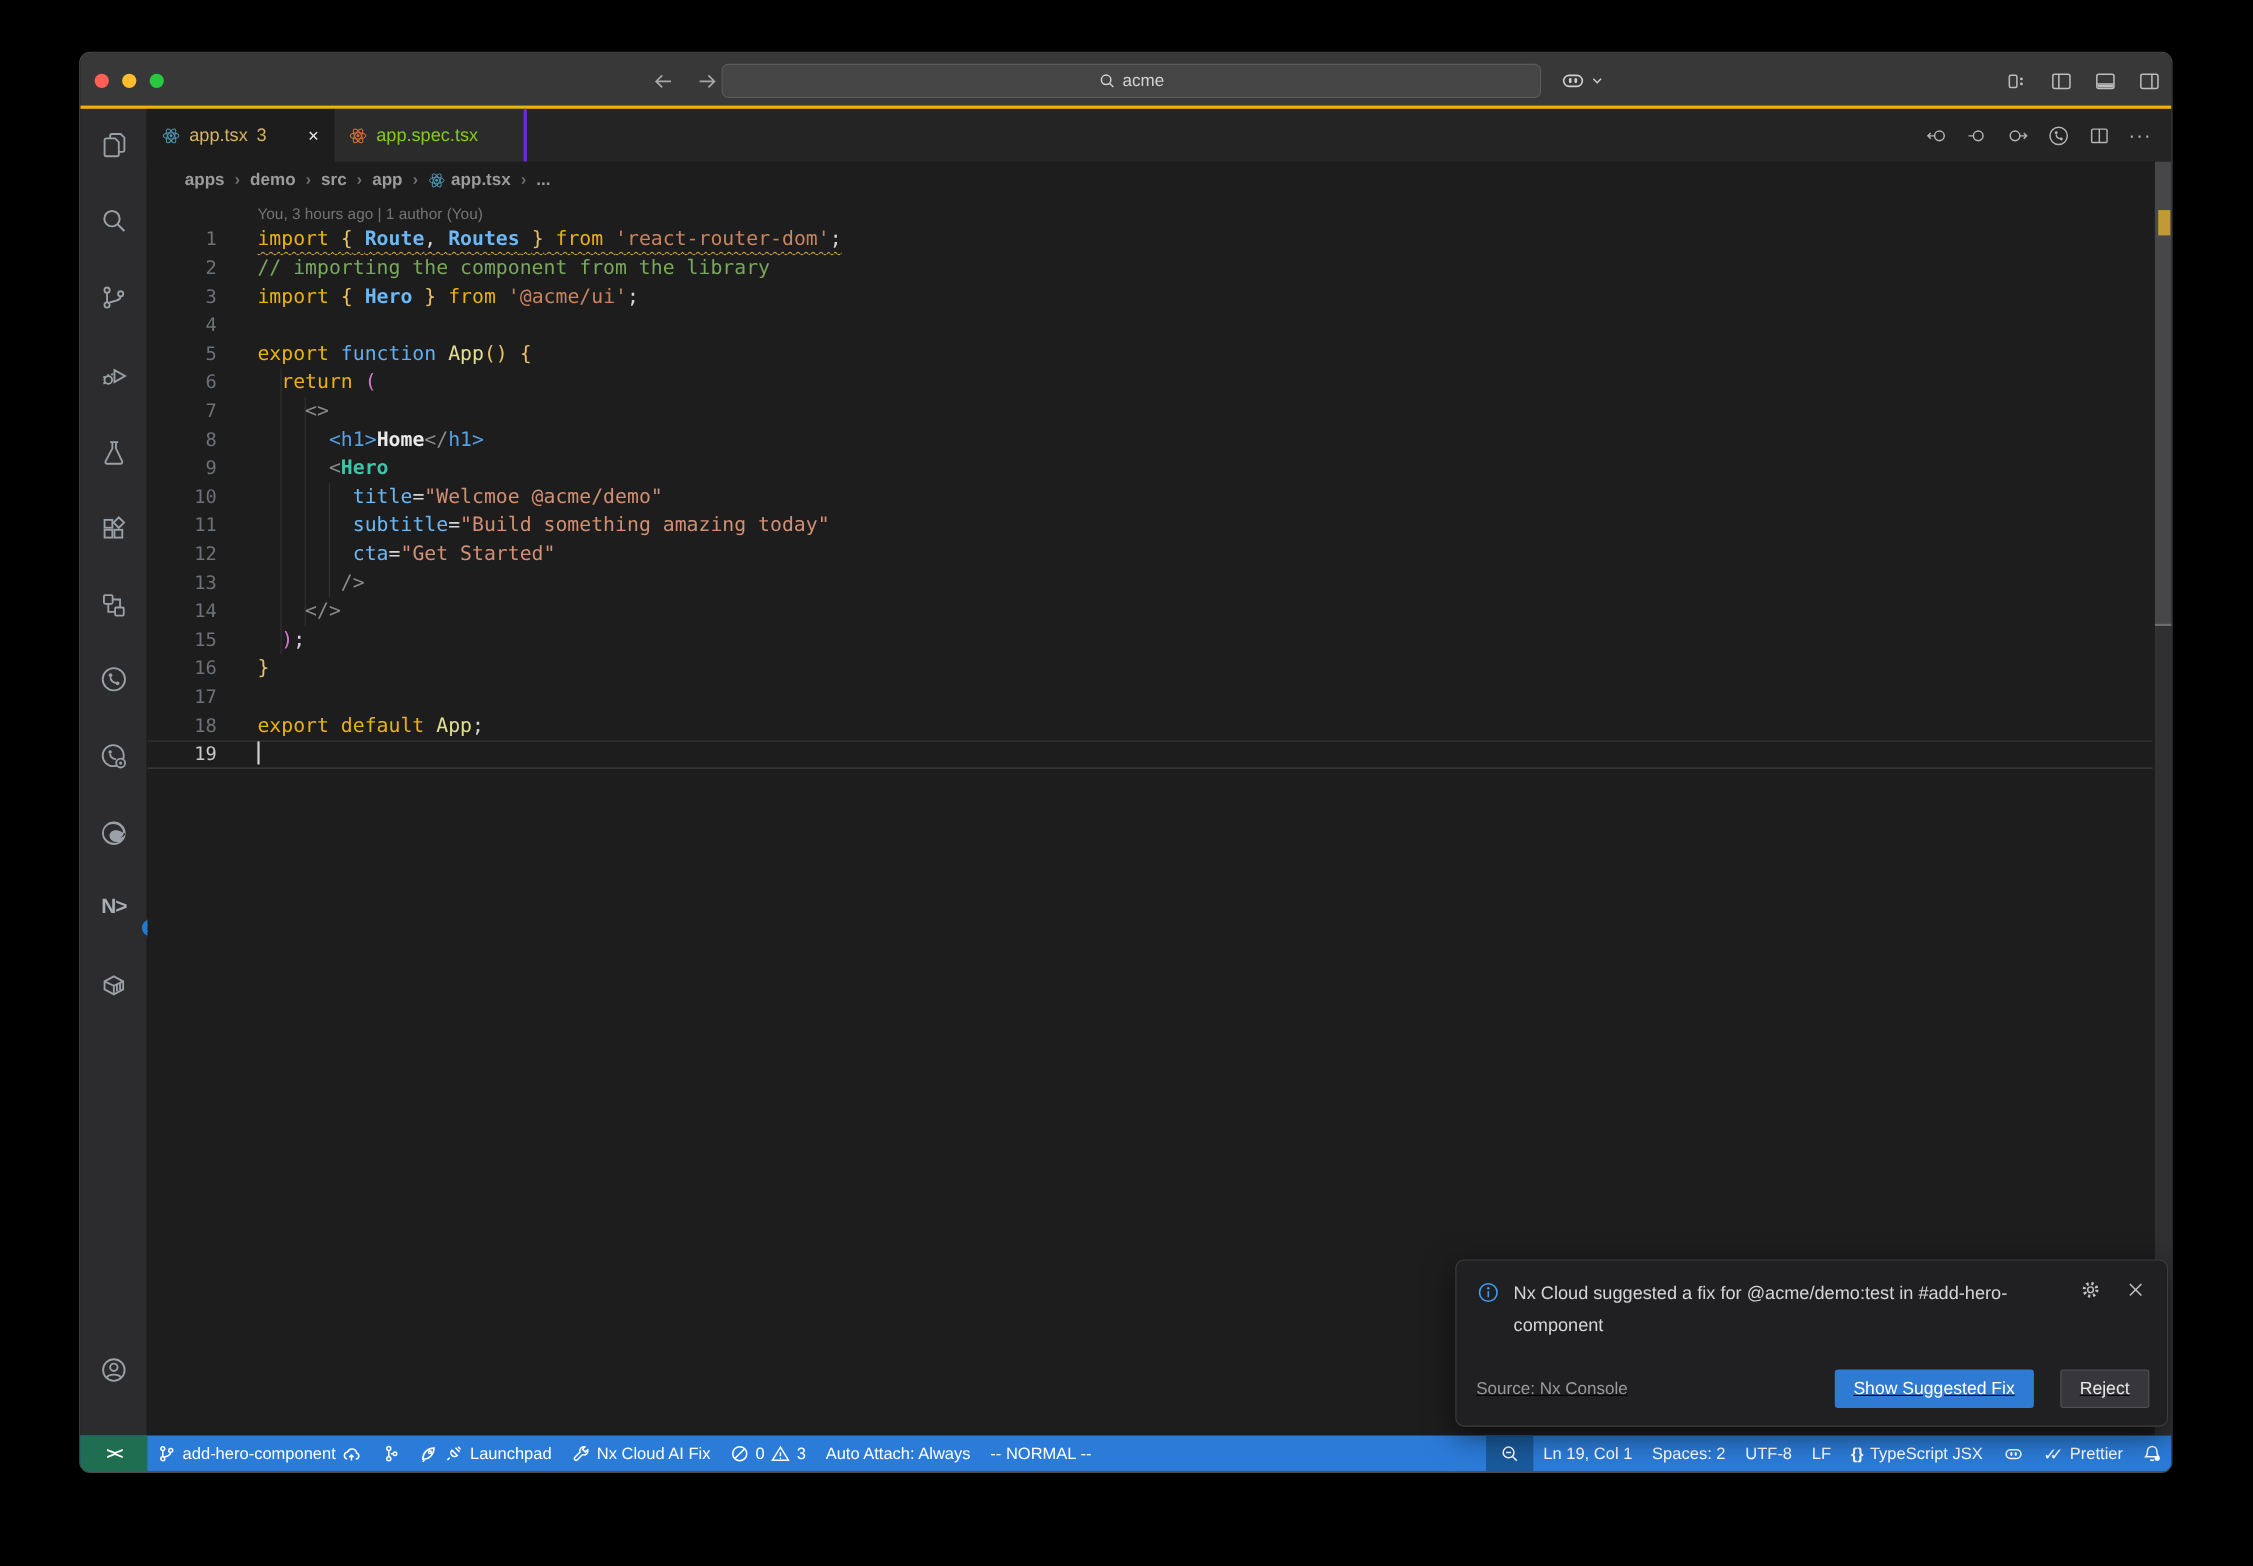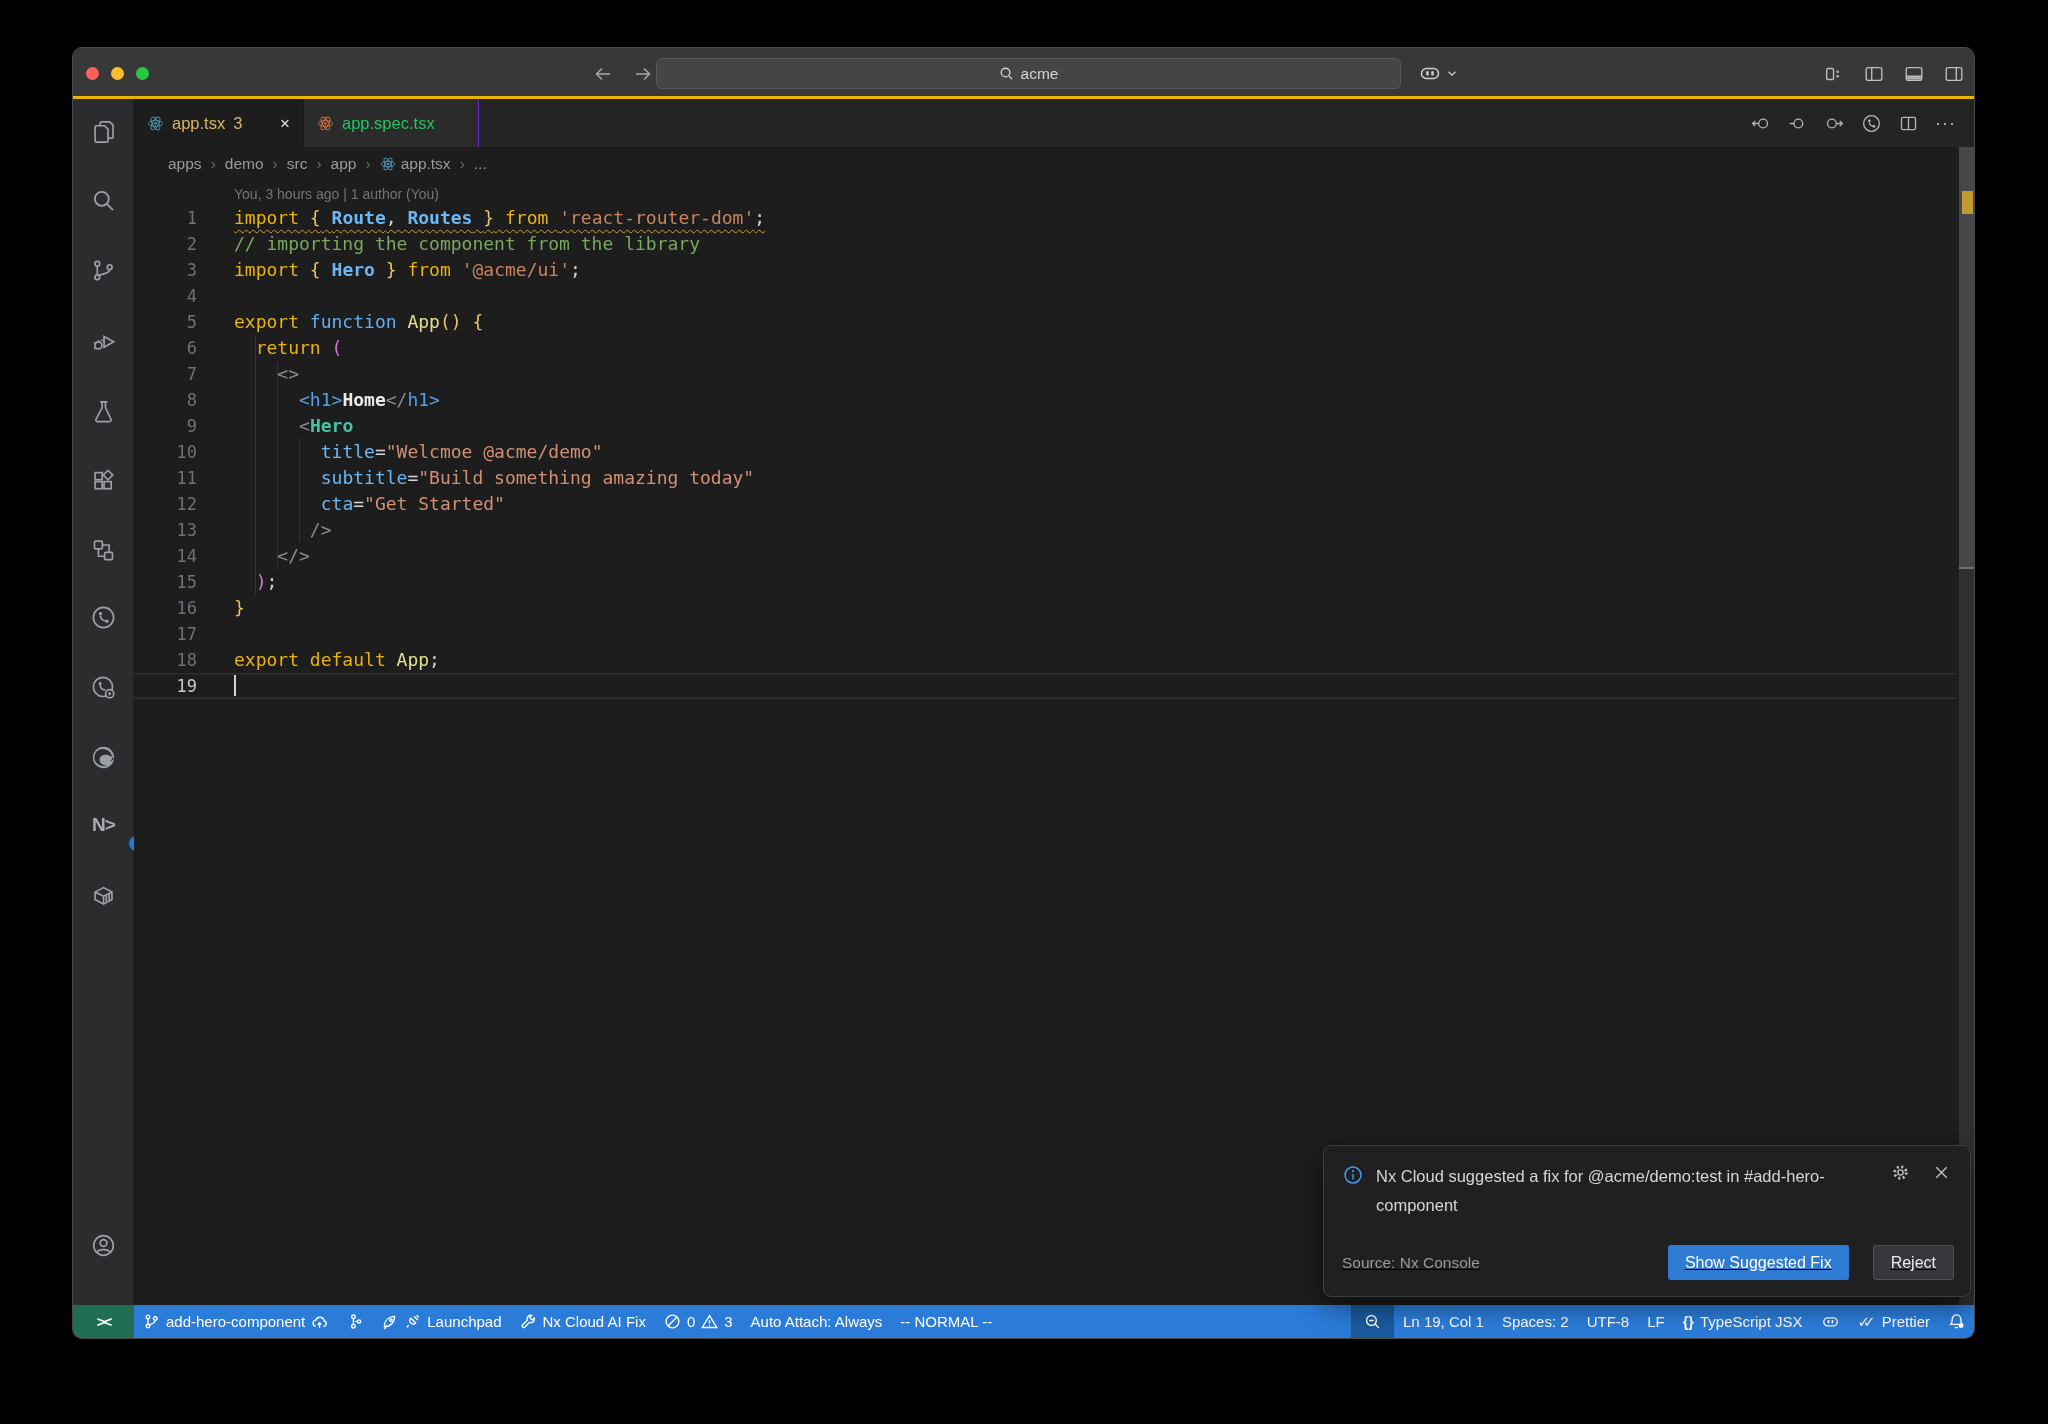--- a/index.html
+++ b/index.html
@@ -20,21 +20,21 @@
   .cmdcenter { position:absolute; left:583px; top:10px; width:745px; height:31px;
     background:#454545; border:1px solid #5a5a5a; border-radius:6px;
     display:flex; align-items:center; justify-content:center; gap:7px; color:#d3d3d3; font-size:15.5px; }
   .copilot-btn { position:absolute; left:1345px; top:13px; display:flex; align-items:center; gap:3px; color:#cfcfcf; }
   .winctl { position:absolute; top:15px; width:22px; height:22px; color:#bdbdbd; }
 
   
   .tabbar { position:absolute; left:61px; top:51px; right:0; height:48px; background:#242424; display:flex; }
   .tab { height:48px; display:flex; align-items:center; padding:0 13px; font-size:16.5px; cursor:default; }
   .tab.active { width:170px; background:#1d1d1e; color:#d8b465; border-right:1px solid #191919; }
-  .tab.inactive { width:175px; background:#2b2b2b; color:#22c55e; border-right:1px solid #6d28d9; }
+  .tab.inactive { width:175px; background:#2b2b2b; color:#84cc16; border-right:3px solid #6d28d9; }
   .tab .ticon { width:17px; height:17px; margin-right:8px; flex:none; }
   .tab.active .ticon { color:#519aba; } .tab.inactive .ticon { color:#e0703a; }
   .tab .badge { margin-left:8px; }
   .tab .close { margin-left:auto; color:#e6e6e6; font-size:17px; line-height:1; }
   .editor-actions { position:absolute; right:18px; top:51px; height:48px; display:flex; align-items:center; gap:16px; color:#b5b5b5; }
   .editor-actions .ea { width:21px; height:21px; display:flex; align-items:center; justify-content:center; }
   .editor-actions svg { width:21px; height:21px; }
   .ea.dots { font-size:18px; letter-spacing:1px; color:#bdbdbd; }
 
   
@@ -43,21 +43,21 @@
   .ab { position:absolute; left:0; width:61px; height:40px; display:flex; align-items:center; justify-content:center; color:#9aa0a7; }
   .ab svg { width:27px; height:27px; }
   .nxlogo { font-weight:bold; font-size:19px; letter-spacing:-1px; color:#a7adb4; position:relative; }
   .nxbadge { position:absolute; right:-12px; bottom:-8px; background:#1f7ad4; color:#fff; font-size:11.5px;
     font-weight:bold; width:19px; height:19px; border-radius:50%; display:flex; align-items:center; justify-content:center;
     border:2px solid #2c2c2e; letter-spacing:0; }
 
   
   .editor { position:absolute; left:61px; top:99px; right:0; bottom:33px; background:#1d1d1e; }
   .breadcrumbs { position:absolute; left:34px; top:0; height:34px; display:flex; align-items:center;
-    font-size:15.5px; color:#9b9b9b; }
+    font-size:15.5px; color:#9b9b9b;font-weight:bold; }
   .bc-sep { margin:0 9px; color:#6d6d6d; }
   .bc-item { display:flex; align-items:center; gap:5px; }
   .bc-item svg { width:16px; height:16px; color:#519aba; }
   .blame { position:absolute; left:100px; top:39px; height:19px; font-size:14px; color:#747474; }
   .code { position:absolute; left:0; top:58px; right:17px; font-family:"DejaVu Sans Mono",monospace;
     font-size:18px; line-height:26px; }
   .code-line { display:flex; height:26px; white-space:pre; }
   .ln { width:63px; text-align:right; color:#6d7278; flex:none; font-size:17px; }
   .lc { margin-left:37px; }
   .code-line.current { box-shadow: inset 0 1.5px 0 rgba(255,255,255,.07), inset 0 -1.5px 0 rgba(255,255,255,.10); align-items: flex-end; }

